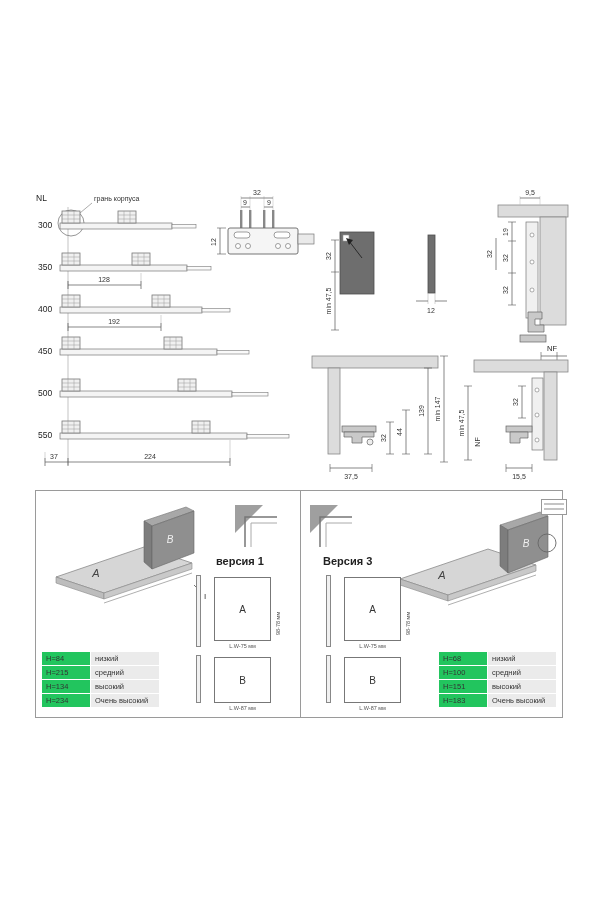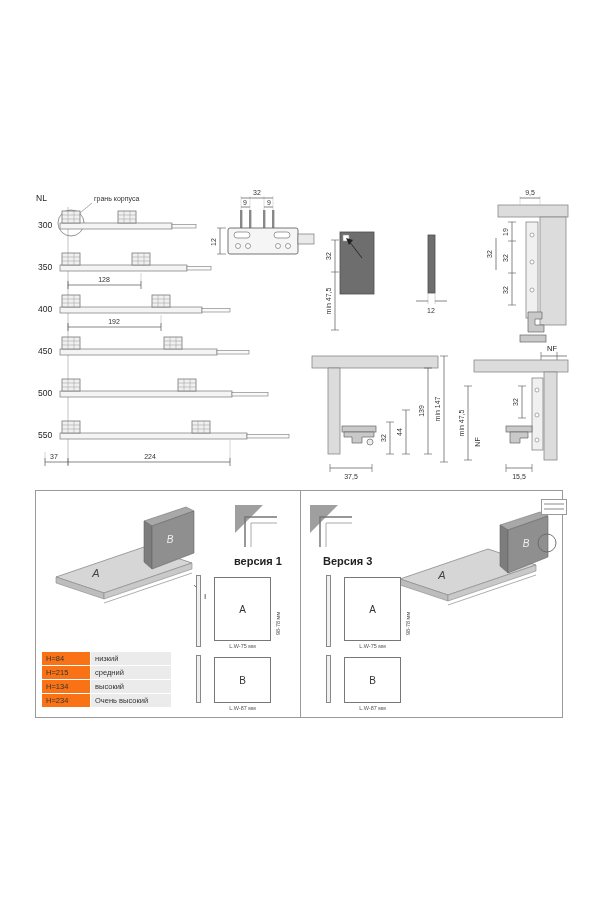--- a/index.html
+++ b/index.html
@@ -16,22 +16,22 @@
   .panel{position:absolute;left:35px;top:490px;width:528px;height:228px;border:1px solid #9a9a9a;background:#fff}
   .divider{position:absolute;left:264px;top:0;width:1px;height:100%;background:#9a9a9a}
   .version{position:absolute;font-weight:bold;font-size:11px;color:#222}
   .specrect{position:absolute;border:1px solid #777;background:#fff}
   .specrect .lab{position:absolute;inset:0;display:flex;align-items:center;justify-content:center;font-size:10px;color:#333}
   .wlabel{position:absolute;font-size:5.5px;color:#555;text-align:center;width:57px}
   .vtext{position:absolute;font-size:5.5px;color:#555;transform:rotate(-90deg);transform-origin:left top;white-space:nowrap}
   .strip{position:absolute;width:5px;border:1px solid #888;background:#f1f1f1}
   .spec-table{position:absolute;border-collapse:separate;border-spacing:1px;background:#fff}
   .spec-table td{font-size:7.5px;color:#333;padding:2px 4px}
-  .spec-table td.c1{background:#f97316;width:48px}
-  .spec-table td.c2{background:#ebebeb;width:80px}
+  .spec-table td.c1{background:#22c55e;width:48px}
+  .spec-table td.c2{background:#ebebeb;width:68px}
   .legend{position:absolute;border:1px solid #999;background:#fff}
   .legend i{display:block;height:2px;background:#c4c4c4;margin:3px 2px}
   .abs{position:absolute}
 </style>
 </head>
 <body>
 
 <div class="page">
 
   <svg class="abs" style="left:0;top:180px" width="600" height="305" viewBox="0 0 600 305">
@@ -278,21 +278,21 @@
       <line x1="150" y1="88" x2="156" y2="94" stroke="#555" stroke-width="0.8"></line>
       <text x="160" y="102" font-size="8" fill="#333">I</text>
     </svg>
 
     <svg class="abs" style="left:197px;top:12px" width="56" height="48" viewBox="0 0 56 48">
       <polygon points="2,2 30,2 2,30" fill="#9f9f9f"></polygon>
       <polyline points="12,44 12,14 44,14" fill="none" stroke="#777" stroke-width="1.5"></polyline>
       <polyline points="18,44 18,20 44,20" fill="none" stroke="#aaa" stroke-width="1"></polyline>
     </svg>
 
-    <div class="version" style="left:198px;top:64px">версия 1</div>
+    <div class="version" style="left:180px;top:64px">версия 1</div>
 
     <div class="strip" style="left:160px;top:84px;height:72px"></div>
     <div class="specrect" style="left:178px;top:86px;width:57px;height:64px">
       <div class="lab">A</div>
     </div>
     <div class="vtext" style="left:239px;top:144px">98-78 мм</div>
     <div class="wlabel" style="left:178px;top:152px">L.W-75 мм</div>
 
     <div class="strip" style="left:160px;top:164px;height:48px"></div>
     <div class="specrect" style="left:178px;top:166px;width:57px;height:46px">
@@ -348,20 +348,40 @@
     </div>
     <div class="vtext" style="left:369px;top:144px">98-78 мм</div>
     <div class="wlabel" style="left:308px;top:152px">L.W-75 мм</div>
 
     <div class="strip" style="left:290px;top:164px;height:48px"></div>
     <div class="specrect" style="left:308px;top:166px;width:57px;height:46px">
       <div class="lab">B</div>
     </div>
     <div class="wlabel" style="left:308px;top:214px">L.W-87 мм</div>
 
+    <table class="spec-table" style="left:402px;top:160px">
+      <tbody>
+          <tr>
+        <td class="c1">H=68</td>
+        <td class="c2">низкий</td>
+      </tr>
+      <tr>
+        <td class="c1">H=100</td>
+        <td class="c2">средний</td>
+      </tr>
+      <tr>
+        <td class="c1">H=151</td>
+        <td class="c2">высокий</td>
+      </tr>
+      <tr>
+        <td class="c1">H=183</td>
+        <td class="c2">Очень высокий</td>
+      </tr>
+    </tbody>
+      </table>
 
     <div class="legend" style="left:505px;top:8px;width:26px;height:16px">
       <i></i>
         <i></i>
     </div>
   </div>
 
 </div>
 
 </body></html>

